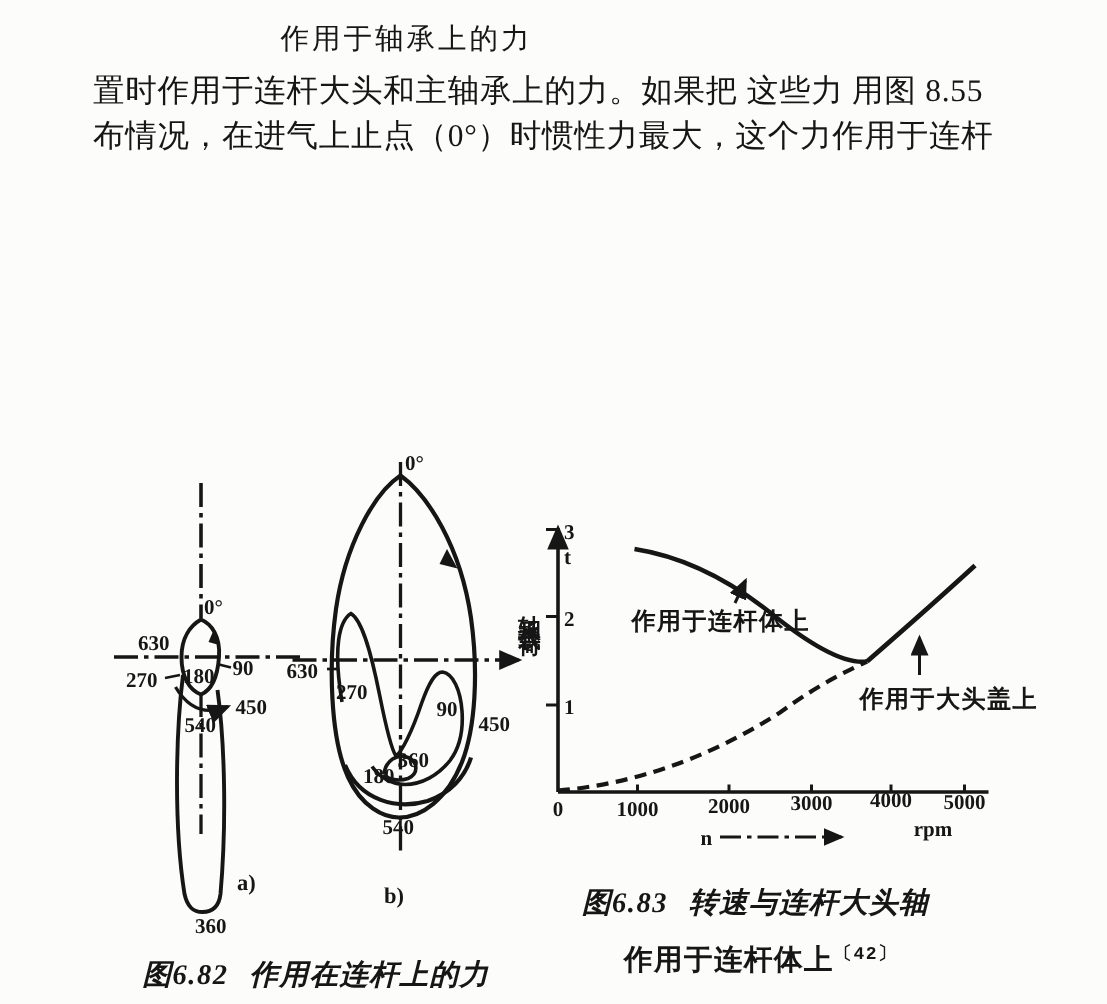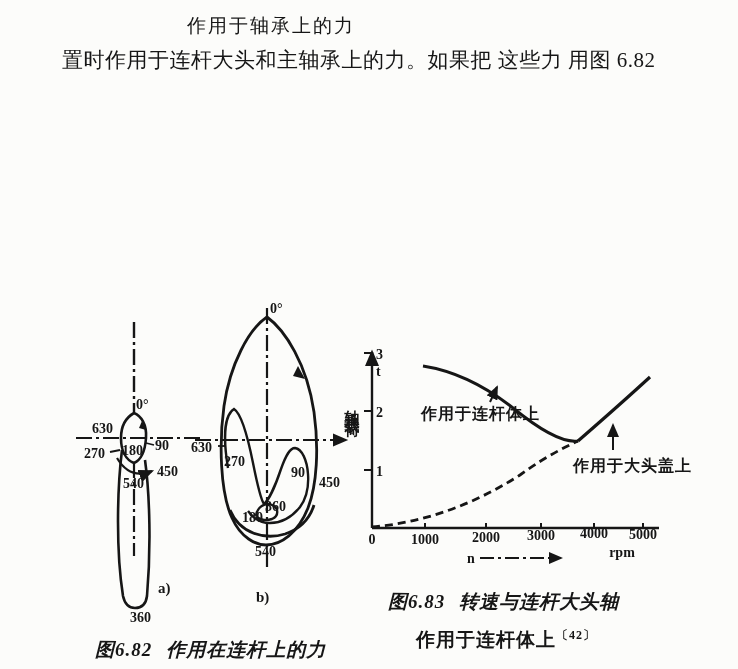--- a/index.html
+++ b/index.html
@@ -25,36 +25,37 @@
     position:absolute;left:342px;top:398px;
     writing-mode:vertical-rl;text-orientation:upright;
     font-size:15px;font-weight:bold;letter-spacing:4px;white-space:nowrap;
   }
   .caption{
     position:absolute;font-size:19px;font-weight:bold;white-space:nowrap;letter-spacing:1px;
   }
   #cap682{left:95px;top:637px;font-style:italic;}
   #cap683-l1{left:388px;top:589px;font-style:italic;}
   #cap683-l2{left:416px;top:627px;}
-  #cap683-l2 sup{font-size:12px;font-weight:bold;}
+  #cap683-l2 sup{font-size:12px;font-weight:bold;font-family:Liberation Mono, monospace;}
   .figgap{display:inline-block;width:14px;}
   svg text{font-family:"Liberation Serif","DejaVu Serif",serif;fill:#161616;}
   svg .num{font-size:14px;font-weight:bold;}
   svg .deg{font-size:14px;font-weight:bold;}
   svg .sub{font-size:15px;font-weight:bold;}
   svg .anno{font-size:16px;font-weight:bold;letter-spacing:1px;}
   svg .stroke{stroke:#161616;fill:none;}
 </style>
 </head>
 <body>
 
 <div class="page-title">作用于轴承上的力</div>
 
 <div class="para">
-  <div class="line">置时作用于连杆大头和主轴承上的力。如果把 这些力 用图 6.82</div>
+  <div class="line">置时作用于连杆大头和主轴承上的力。如果把 这些力 用图 8.55</div>
+  <div class="line">布情况，在进气上止点（0°）时惯性力最大，这个力作用于连杆</div>
 </div>
 
 <svg id="fig682" class="figsvg" width="300" height="335" viewBox="0 0 300 335">
   <defs>
     <marker id="arr" markerWidth="9" markerHeight="9" refX="6" refY="3" orient="auto">
       <path d="M0,0 L7,3 L0,6 Z" fill="#161616"></path>
     </marker>
   </defs>
 
   <g>

